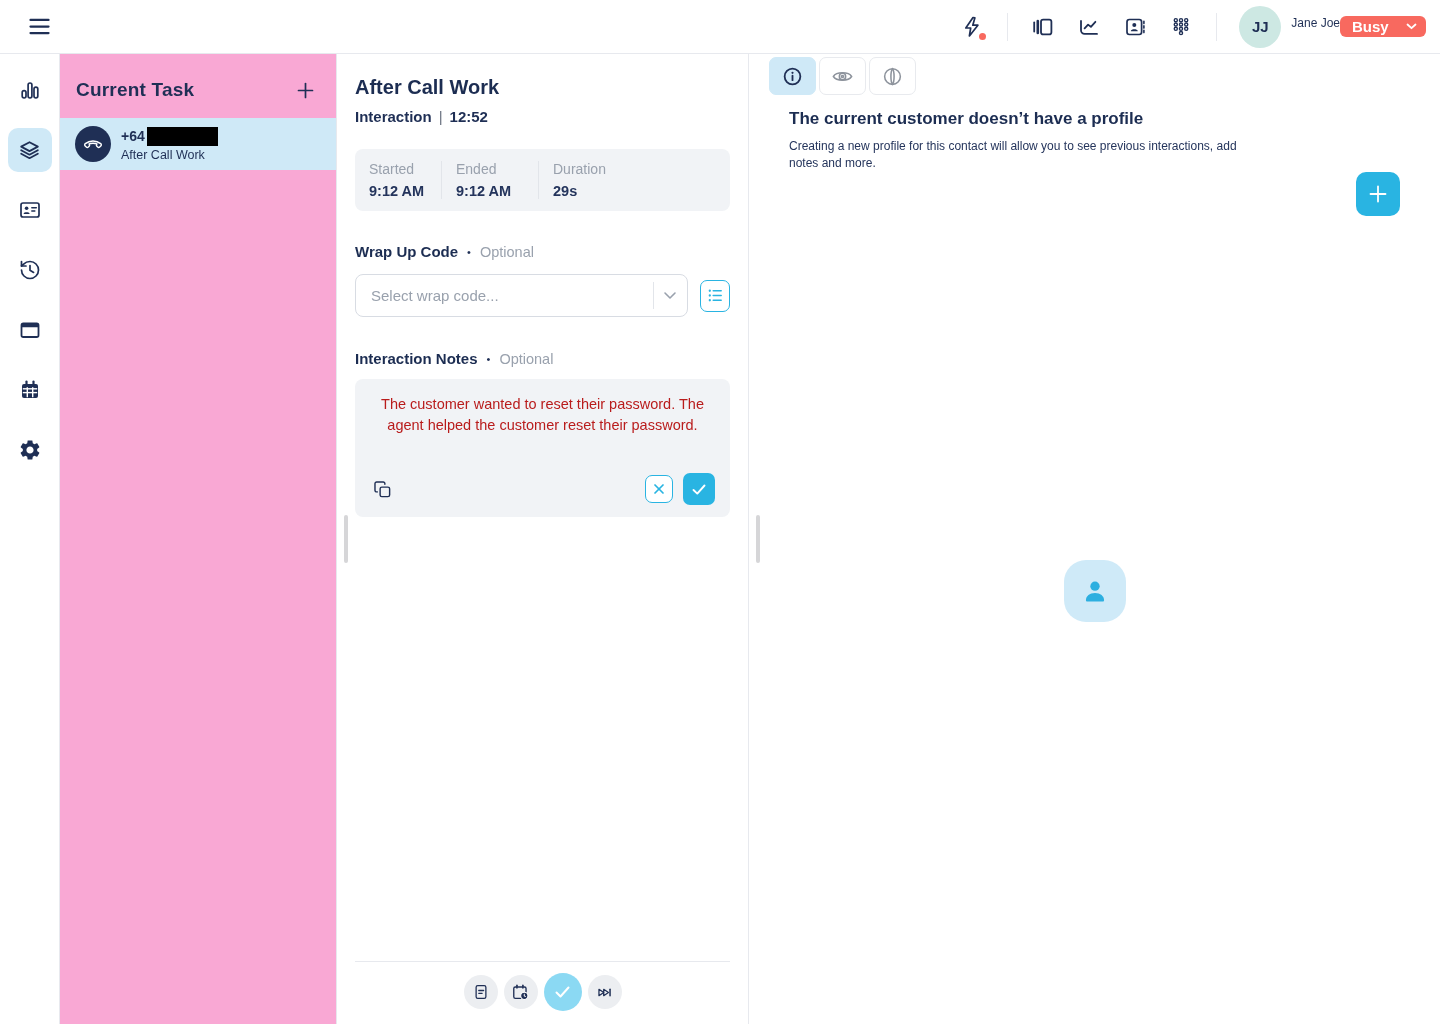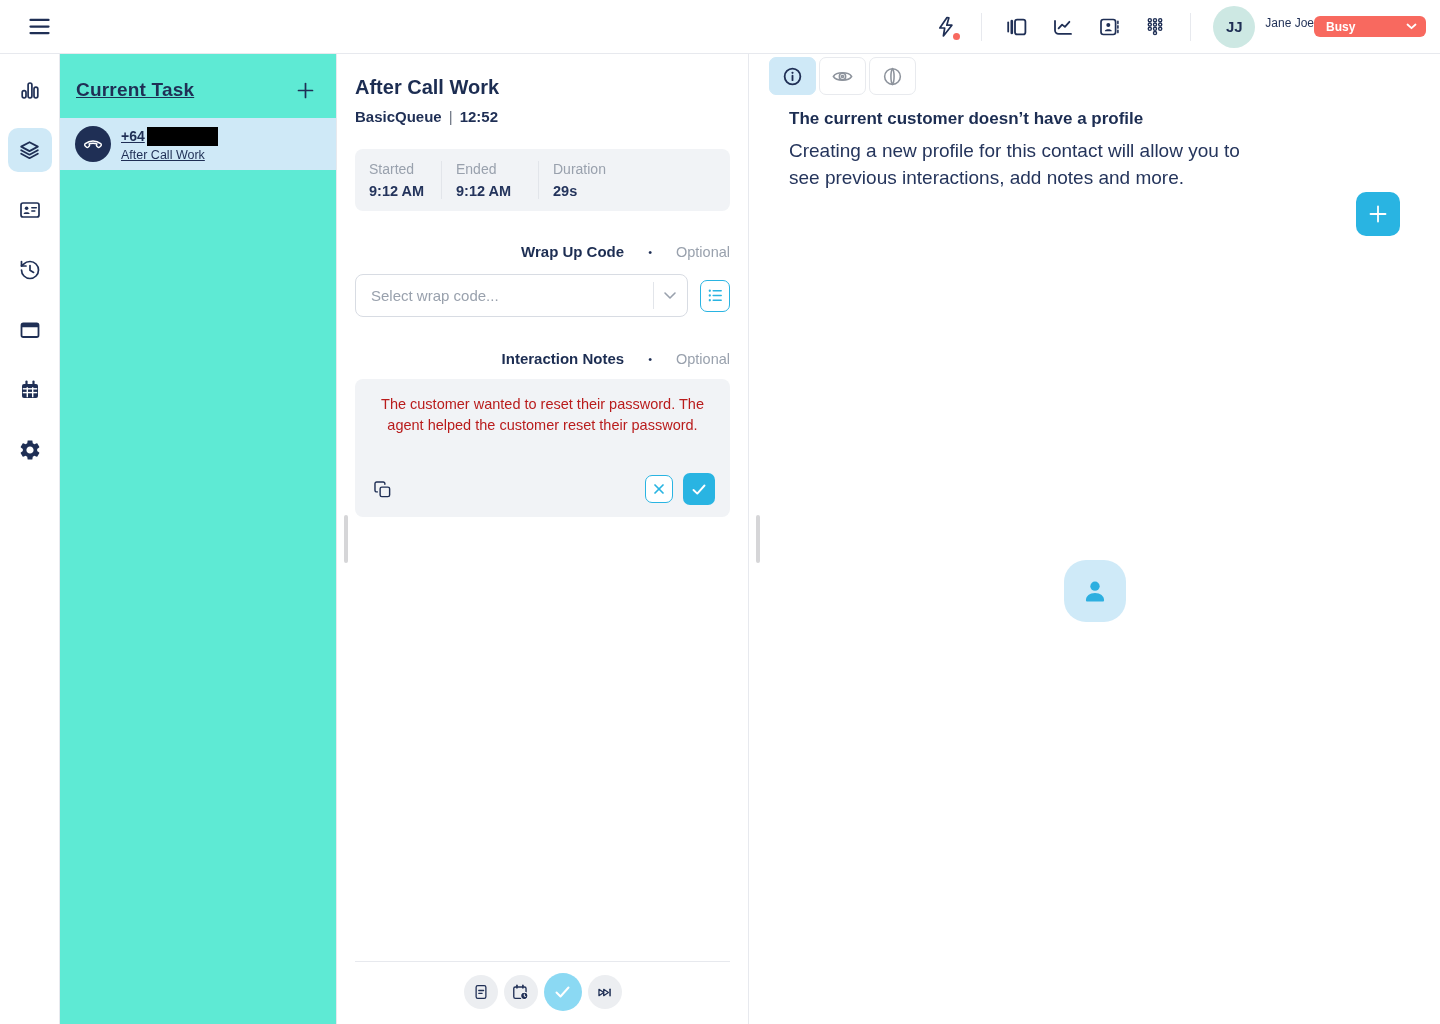--- a/index.html
+++ b/index.html
@@ -14,32 +14,32 @@
   .topbar { height:54px; flex:0 0 54px; display:flex; align-items:center; justify-content:space-between; padding:0 14px 0 20px; border-bottom:1px solid #e7e9ee; background:#fff; }
   .icon-btn { width:38px; height:38px; display:flex; align-items:center; justify-content:center; border-radius:8px; }
   .topbar-right { display:flex; align-items:center; gap:8px; }
   .vdiv { width:1px; height:28px; background:#e7e9ee; margin:0 8px; }
   .bolt-wrap { position:relative; }
   .bolt-dot { position:absolute; right:5px; bottom:6px; width:7px; height:7px; border-radius:50%; background:#f8695f; }
   .user { display:flex; align-items:center; margin-left:6px; }
   .avatar { width:42px; height:42px; border-radius:50%; background:#cde8e3; color:#1f2f55; font-weight:bold; font-size:15px; display:flex; align-items:center; justify-content:center; }
   .user-col { display:flex; flex-direction:row; margin-left:10px; }
   .user-name { font-size:12px; color:#1f2f55; margin-bottom:3px; }
-  .status-btn { width:112px; height:21px; border-radius:6px; background:#f8695f; color:#fff; font-weight:bold; font-size:12px; display:flex; align-items:center; justify-content:space-between; padding:0 9px 0 12px; }
+  .status-btn { width:86px; height:21px; border-radius:6px; background:#f8695f; color:#fff; font-weight:bold; font-size:15px; display:flex; align-items:center; justify-content:space-between; padding:0 9px 0 12px; }
 
   
   .main { flex:1; display:flex; min-height:0; }
 
   
   .sidebar { width:60px; flex:0 0 60px; border-right:1px solid #e7e9ee; display:flex; flex-direction:column; align-items:center; padding-top:14px; gap:16px; background:#fff; }
   .side-btn { width:44px; height:44px; border-radius:10px; display:flex; align-items:center; justify-content:center; }
   .side-btn.active { background:#cfe9f7; }
 
   
-  .task-panel { width:277px; flex:0 0 277px; border-right:1px solid #e7e9ee; background:#5eead4;text-decoration:underline; }
+  .task-panel { width:277px; flex:0 0 277px; border-right:1px solid #e7e9ee; background:#f9a8d4; }
   .panel-head { display:flex; align-items:center; justify-content:space-between; padding:22px 17px 14px 16px; }
   .panel-title { font-size:19px; font-weight:bold; color:#1f2f55; letter-spacing:.2px; }
   .task-item { width:100%; display:flex; align-items:center; gap:10px; background:#cfe9f7; padding:8px 12px 8px 15px; height:52px; text-align:left; }
   .task-icon { width:36px; height:36px; border-radius:50%; background:#1f2f55; display:flex; align-items:center; justify-content:center; flex:0 0 36px; }
   .task-number { display:flex; align-items:center; font-size:14px; font-weight:bold; color:#1f2f55; }
   .redaction { display:inline-block; width:71px; height:19px; background:#000; margin-left:2px; }
   .task-type { font-size:12.5px; color:#1f2f55; margin-top:2px; }
 
   
   .acw-panel { width:412px; flex:0 0 412px; border-right:1px solid #e7e9ee; display:flex; flex-direction:column; position:relative; background:#fff; }
@@ -47,21 +47,21 @@
   .acw-content { padding:22px 18px 0 18px; }
   .acw-title { font-size:20px; font-weight:bold; color:#1c2d52; }
   .acw-sub { margin-top:9px; font-size:15px; font-weight:bold; color:#1f2f55; display:flex; gap:7px; align-items:center; }
   .stat-box { margin-top:24px; background:#f1f3f6; border-radius:8px; height:62px; display:flex; align-items:stretch; padding:12px 0; }
   .stat { padding-left:14px; display:flex; flex-direction:column; justify-content:space-between; }
   .stat:nth-child(1) { width:86px; }
   .stat:nth-child(3) { width:96px; }
   .stat-label { font-size:14px; color:#99a1ad; }
   .stat-value { font-size:14.5px; font-weight:bold; color:#24345c; }
   .stat-div { width:1px; background:#e2e5ea; margin:0 0; }
-  .field-label { display:flex; align-items:center; gap:24px; font-size:15px;justify-content:flex-end; }
+  .field-label { display:flex; align-items:center; gap:9px; font-size:15px; }
   .field-label .fl-title { font-weight:bold; color:#1c2d52; }
   .field-label .dot { color:#1f2f55; font-size:11px; }
   .field-label .fl-opt { color:#99a1ad; font-size:14.5px; }
   .wrap-section { margin-top:32px; }
   .wrap-row { margin-top:14px; display:flex; align-items:center; gap:12px; }
   .select { flex:0 0 333px; height:43px; border:1px solid #d8dce3; border-radius:8px; display:flex; align-items:center; padding:0 10px 0 15px; background:#fff; }
   .select-ph { font-size:15px; color:#99a1ad; flex:1; text-align:left; }
   .select-div { width:1px; height:27px; background:#e2e5ea; margin-right:9px; }
   .list-btn { width:32px; height:32px; border:1.5px solid #29b4e2; border-radius:7px; display:flex; align-items:center; justify-content:center; background:#fff; }
   .notes-section { margin-top:33px; }
@@ -77,21 +77,21 @@
   .circ-btn { width:34px; height:34px; border-radius:50%; background:#eceef1; display:flex; align-items:center; justify-content:center; }
   .circ-btn.primary { width:38px; height:38px; background:#8bd9f3; }
 
   
   .profile-panel { flex:1; position:relative; background:#fff; }
   .profile-tabs { display:flex; gap:3px; padding:3px 0 0 20px; }
   .ptab { width:47px; height:38px; border-radius:7px; display:flex; align-items:center; justify-content:center; background:#fff; border:1px solid #e8eaee; }
   .ptab.active { background:#cfe9f7; border-color:#cfe9f7; }
   .profile-head { display:flex; align-items:flex-start; padding:14px 40px 0 40px;flex-direction:column; }
   .profile-heading { font-size:17px; font-weight:bold; color:#1c2d52; }
-  .profile-body { margin-top:9px; font-size:19px; color:#25355c; line-height:1.42; max-width:478px; }
+  .profile-body { margin-top:9px; font-size:12px; color:#25355c; line-height:1.42; max-width:478px; }
   .add-profile-btn { margin-left:auto; width:44px; height:44px; border-radius:10px; background:#29b4e2; display:flex; align-items:center; justify-content:center; }
   .profile-avatar { position:absolute; top:506px; left:calc(50% - 31px); width:62px; height:62px; border-radius:22px; background:#cfeaf8; display:flex; align-items:center; justify-content:center; }
 </style>
 </head>
 <body>
 
 <div class="app">
 
   <header class="topbar">
     <button class="icon-btn">
@@ -300,21 +300,21 @@
           <span class="task-type" style="display:block">After Call Work</span>
         </span>
       </button>
     </section>
 
     <section class="acw-panel">
       <div class="scroll-thumb"></div>
       <div class="acw-content">
         <h1 class="acw-title">After Call Work</h1>
         <div class="acw-sub">
-          <span>BasicQueue</span>
+          <span>Interaction</span>
           <span style="font-weight:normal;color:#6b7280">|</span>
           <span>12:52</span>
         </div>
 
         <div class="stat-box">
           <div class="stat">
             <span class="stat-label">Started</span>
             <span class="stat-value">9:12 AM</span>
           </div>
           <div class="stat-div"></div>

